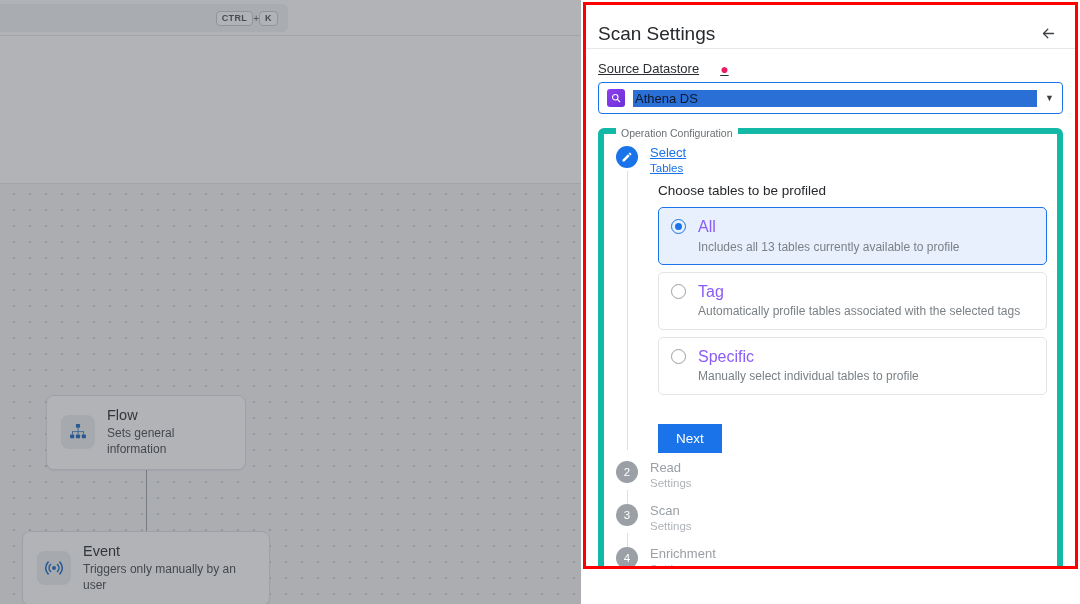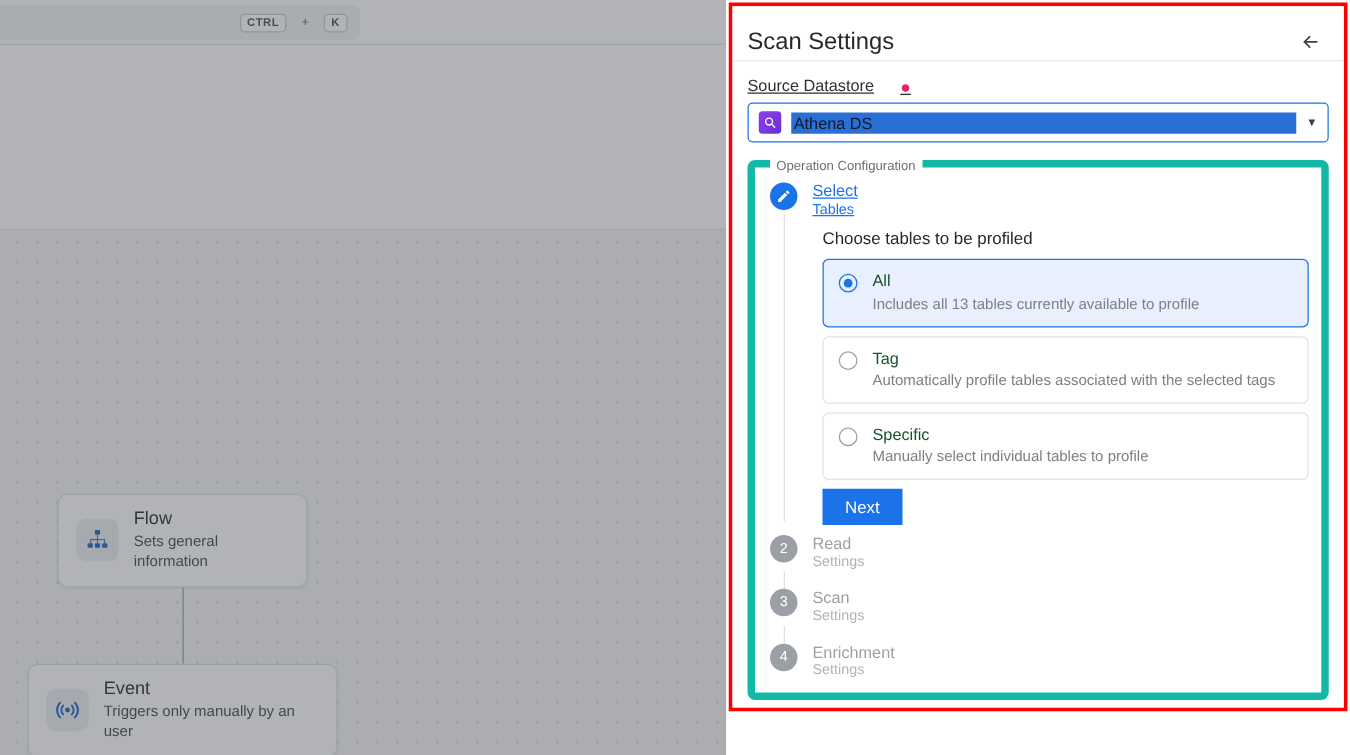--- a/index.html
+++ b/index.html
@@ -20,21 +20,21 @@
   .canvas-topbar {
     position: absolute; left: 0; top: 0; width: 581px; height: 36px;
     background: #ffffff; border-bottom: 1px solid #e3e5e8;
   }
   .searchbar {
     position: absolute; left: -240px; top: 4px; width: 528px; height: 28px;
     background: #f1f3f4; border-radius: 6px;
     display: flex; align-items: center; padding: 0 10px;
   }
   .search-text { font-size: 12.5px; color: #5f6368; flex: 1; }
-  .kbd-group { display: flex; align-items: center; gap: 12px; }
+  .kbd-group { display: flex; align-items: center; gap: 0; }
   .kbd {
     border: 1px solid #c8ccd0; background: #fff; border-radius: 4px;
     font-size: 9px; font-weight: bold; color: #4a4f55;
     padding: 2px 5px; line-height: 1; letter-spacing: .4px;
   }
   .kbd-plus { font-size: 10px; color: #5f6368; }
 
   .canvas-grid {
     position: absolute; left: 0; top: 36px; width: 581px; height: 568px;
     background-color: #f4f5f7;
@@ -165,25 +165,25 @@
     margin-bottom: 7px; background: #fff;
   }
   .option.selected { border-color: #1a73e8; background: #e8f0fe; }
   .radio {
     width: 15px; height: 15px; border-radius: 50%;
     border: 1.6px solid #9aa0a6; flex: 0 0 auto; margin-top: 2px;
     display: flex; align-items: center; justify-content: center;
   }
   .option.selected .radio { border-color: #1a73e8; }
   .radio-dot { width: 7px; height: 7px; border-radius: 50%; background: #1a73e8; }
-  .opt-title { font-size: 13px; color: #14532d; line-height: 1.2; }
+  .opt-title { font-size: 16px; color: #8b5cf6; line-height: 1.2; }
   .opt-sub { font-size: 12px; color: #7b8085; line-height: 1.3; margin-top: 3px; }
 
   .next-btn {
-    margin-top: 0; display: inline-block;
+    margin-top: 22px; display: inline-block;
     background: #1a73e8; color: #fff; border: none; border-radius: 0;
     font-size: 13.5px; font-family: inherit;
     padding: 7px 18px; cursor: pointer;
   }
   .steps-rest { margin-top: 8px; }
   .step-row { display: flex; gap: 10px; align-items: flex-start; }
   .step-gap { height: 14px; width: 26px; display: flex; justify-content: center; }
   .step-gap > div { width: 1px; background: #dcdfe3; height: 100%; }
 </style>
 </head>

